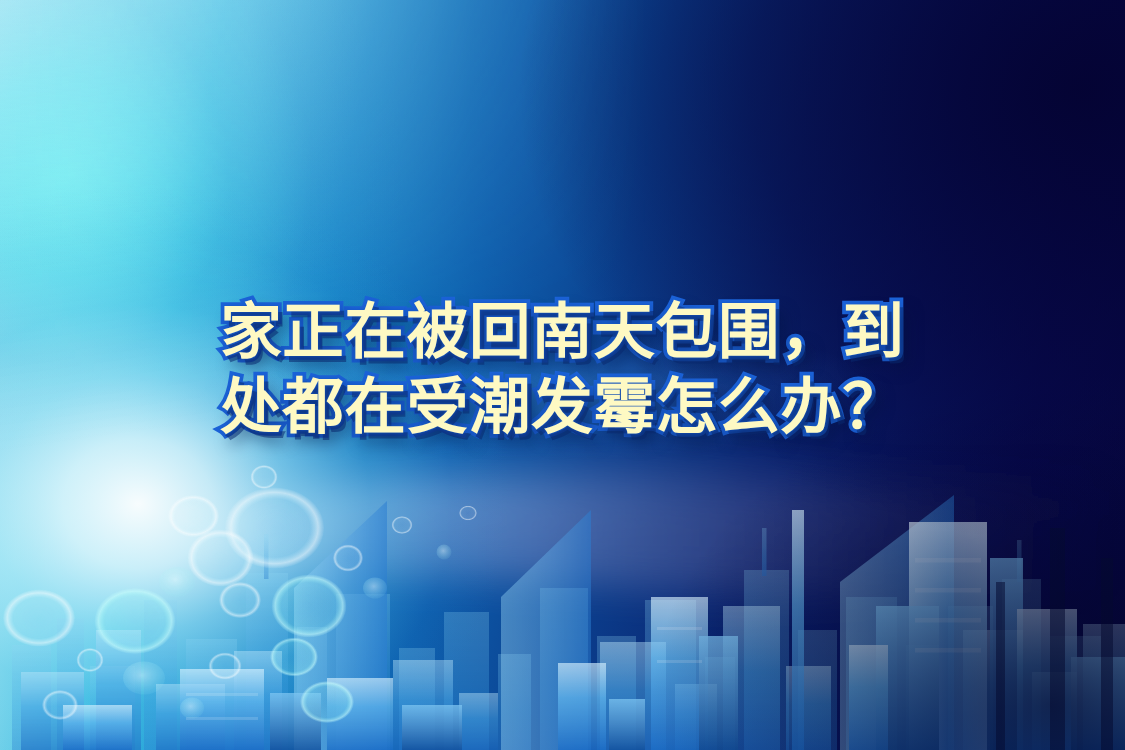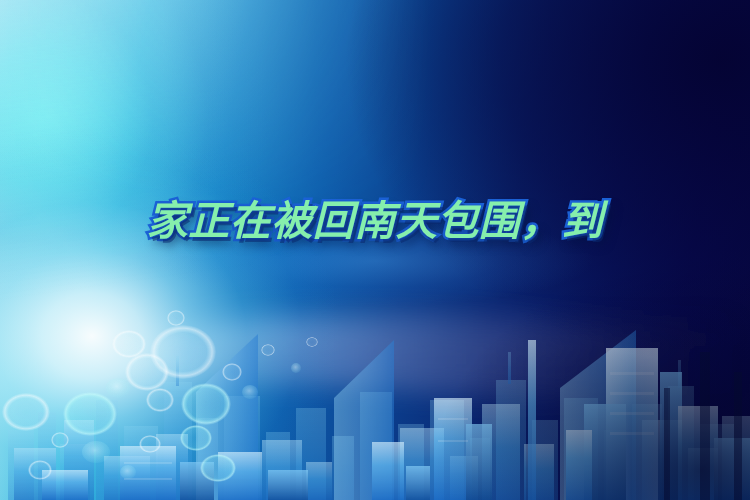--- a/index.html
+++ b/index.html
@@ -95,22 +95,21 @@
     text-align: center;
     pointer-events: none;
   }
   .hl-line {
     display: block;
     font-family: "DejaVu Sans", "Liberation Sans", sans-serif;
     font-weight: 700;
     font-size: 41px;
     line-height: 50px;
     letter-spacing: 0.5px;
-    color: #86efac;
-    font-style: italic;
+    color: #fef9c3;
     -webkit-text-stroke: 5px #1c63d8;
     paint-order: stroke fill;
     text-shadow:
        0 0 2px rgba(22,90,200,0.9),
        3px 4px 0 rgba(10,40,110,0.55),
        5px 7px 10px rgba(4,16,60,0.55);
     white-space: nowrap;
   }
   
   #headline .hl-wrap { position: relative; display: inline-block; }
@@ -444,15 +443,18 @@
     </g>
   </svg>
 
   <div class="layer" id="vignette"></div>
 
   <div id="headline-glow"></div>
   <div id="headline">
     <span class="hl-wrap">
       <span class="hl-line">家正在被回南天包围，到</span>
     </span>
+    <span class="hl-wrap">
+      <span class="hl-line">处都在受潮发霉怎么办？</span>
+    </span>
   </div>
 
 </div>
 
 </body></html>

